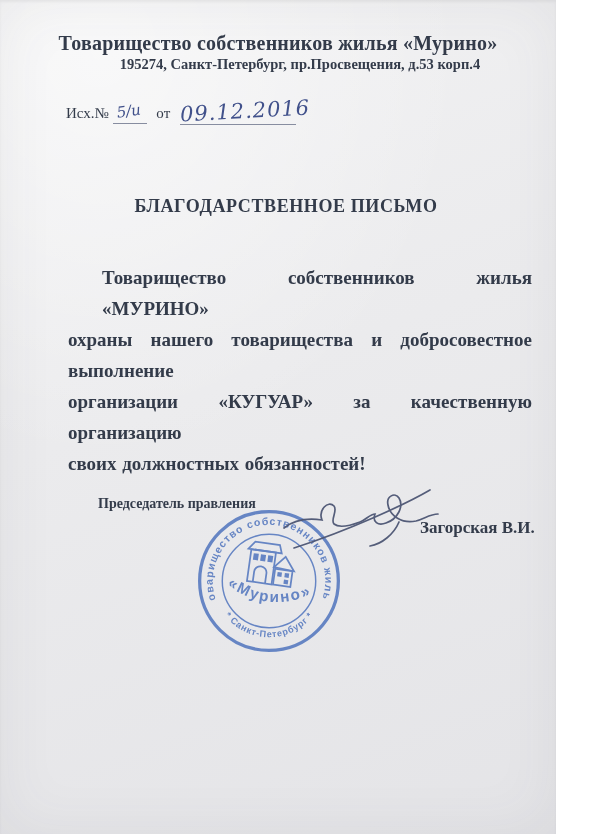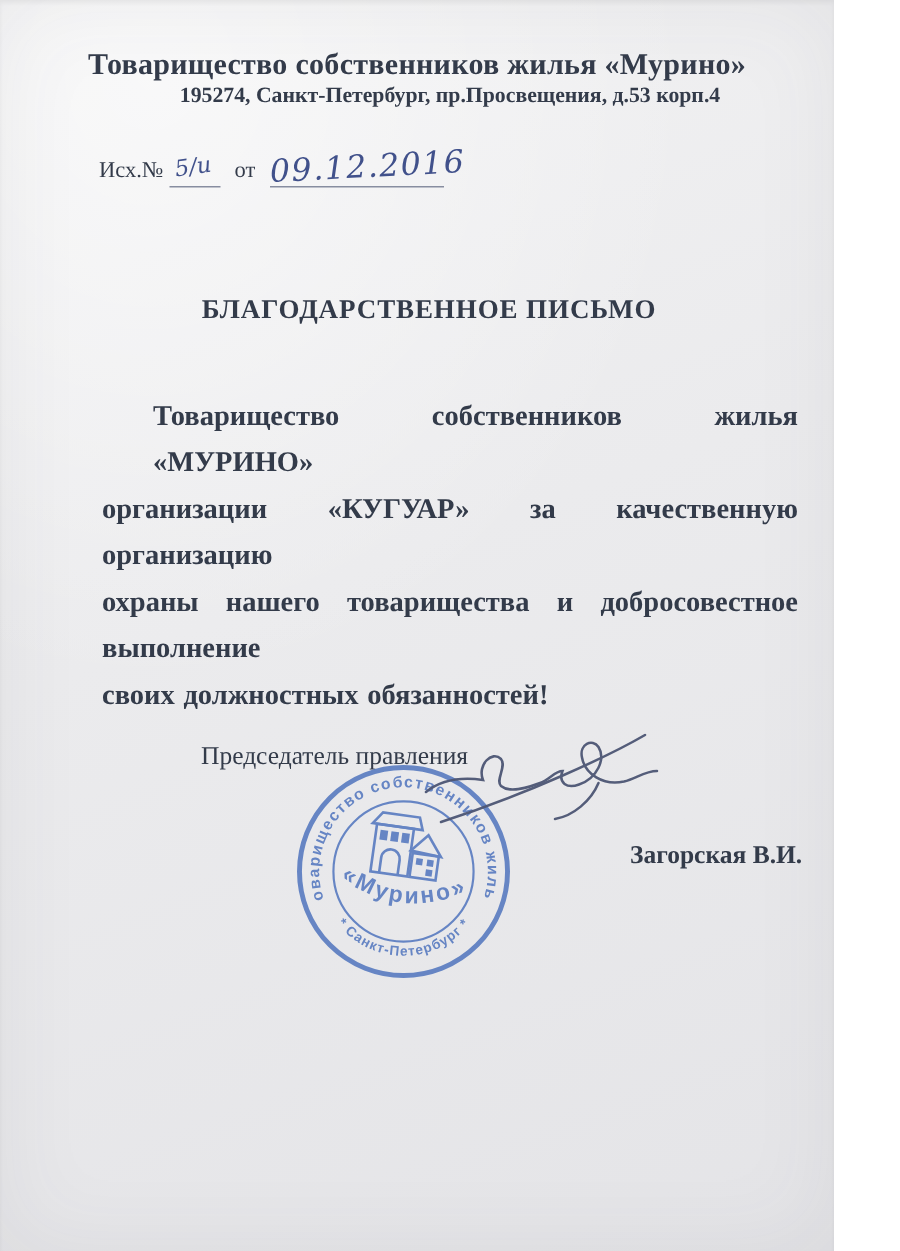--- a/index.html
+++ b/index.html
@@ -23,22 +23,22 @@
   .u-num{width:34px;transform:translateY(1px);}
   .u-num .hw{display:inline-block;font-size:15px;transform:rotate(-8deg) translateY(-3px);}
   .u-date{width:116px;margin-left:6px;transform:translateY(1px);}
   .u-date .hw{display:inline-block;font-size:21px;transform:rotate(-3deg) translateY(-1px);letter-spacing:1px;}
   .ot{margin-left:6px;text-align:center;}
   .doc-title{position:absolute;left:0;right:0;top:196px;text-align:center;font-size:18px;font-weight:bold;letter-spacing:0.6px;padding-left:16px;}
   .body-par{position:absolute;left:68px;top:262px;width:464px;font-size:19px;font-weight:bold;line-height:31px;}
   .bline{text-align:justify;text-align-last:justify;word-spacing:1px;}
   .bline.first{padding-left:34px;}
   .bline.last{text-align:left;text-align-last:left;}
-  .signoff-role{position:absolute;left:98px;top:492px;font-size:17px;font-weight:normal;line-height:24px;margin-left:36px;}
-  .signoff-name{position:absolute;left:420px;top:518px;font-size:17px;font-weight:bold;margin-top:42px;}
+  .signoff-role{position:absolute;left:98px;top:492px;font-size:14px;font-weight:bold;line-height:24px;}
+  .signoff-name{position:absolute;left:420px;top:518px;font-size:17px;font-weight:bold;}
   .stamp{position:absolute;left:196px;top:508px;width:146px;height:146px;opacity:0.84;}
   .sig{position:absolute;left:278px;top:484px;width:170px;height:68px;opacity:0.95;}
 </style>
 </head>
 <body>
 
 <div class="page">
 
   <div class="hdr hdr-org">Товарищество собственников жилья «Мурино»</div>
   <div class="hdr hdr-addr">195274, Санкт-Петербург, пр.Просвещения, д.53 корп.4</div>
@@ -47,22 +47,22 @@
     <span>Исх.№</span>
     <span class="uline u-num"><span class="hw">5/и</span></span>
     <span class="ot">от</span>
     <span class="uline u-date"><span class="hw">09.12.2016</span></span>
   </div>
 
   <div class="doc-title">БЛАГОДАРСТВЕННОЕ ПИСЬМО</div>
 
   <div class="body-par">
     <div class="bline first">Товарищество собственников жилья «МУРИНО»</div>
+    <div class="bline">охраны нашего товарищества и добросовестное выполнение</div>
     <div class="bline">организации «КУГУАР» за качественную организацию</div>
-    <div class="bline">охраны нашего товарищества и добросовестное выполнение</div>
     <div class="bline last">своих должностных обязанностей!</div>
   </div>
 
   <div class="signoff-role">
     <div>Председатель правления</div>
   </div>
   <div class="signoff-name">Загорская В.И.</div>
 
   <svg class="stamp" viewBox="0 0 200 200" aria-hidden="true">
     <g fill="none" stroke="#4e73bd">

